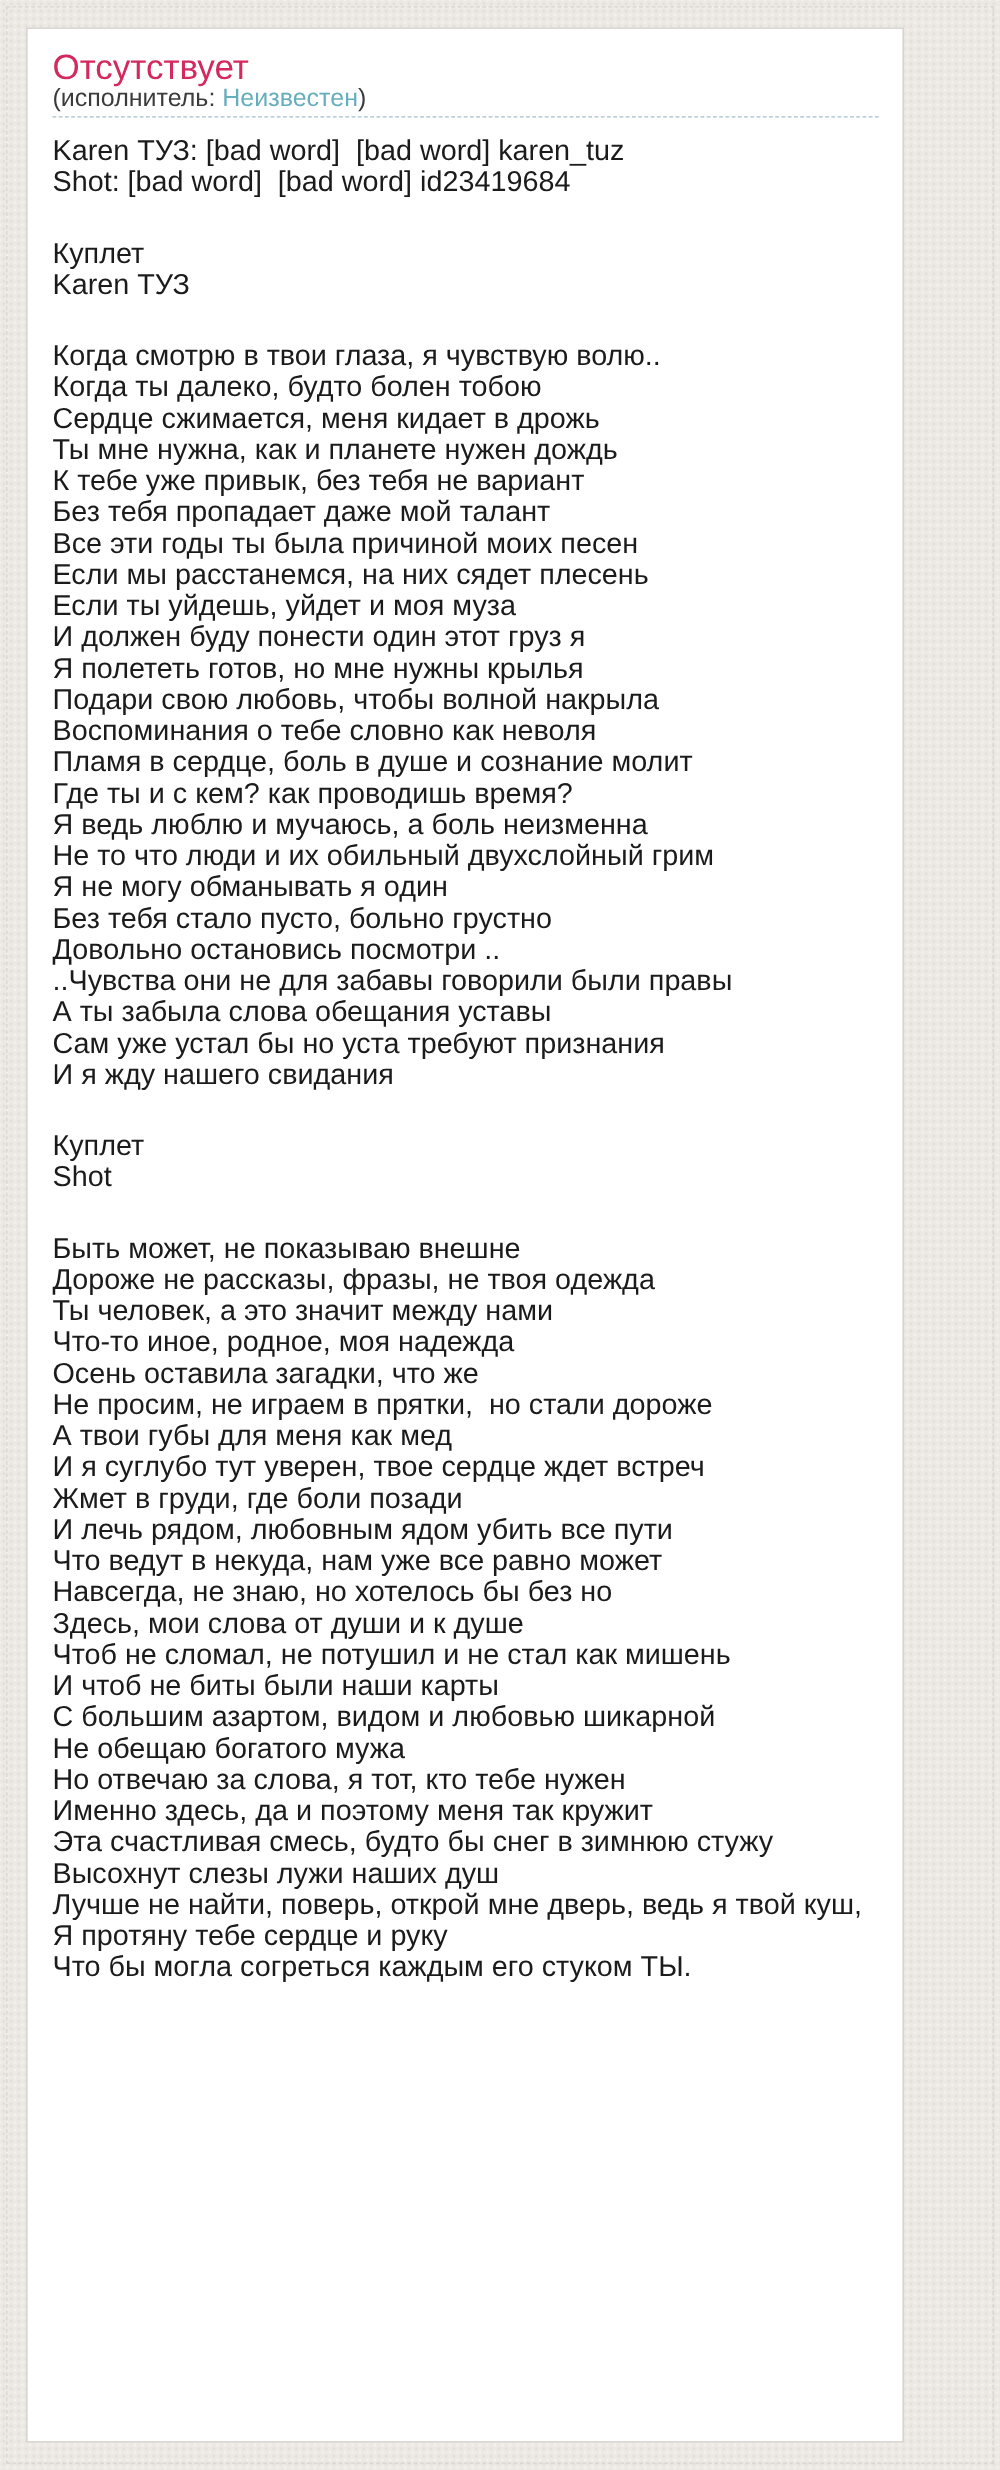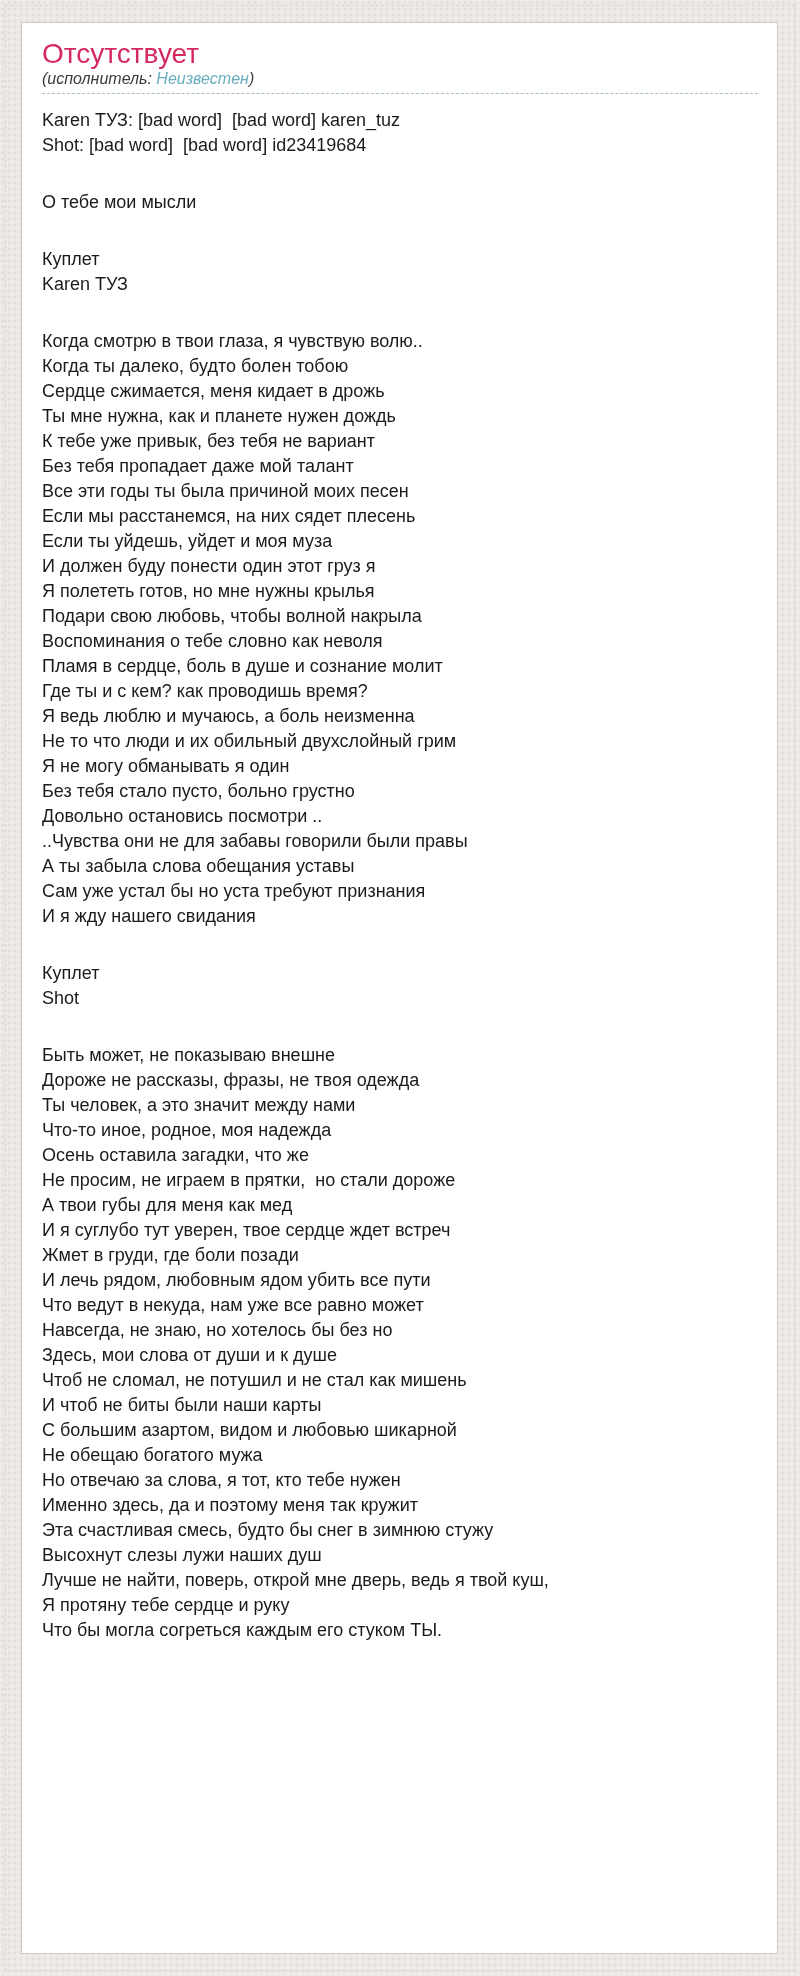--- a/index.html
+++ b/index.html
@@ -19,50 +19,49 @@
   }
   .stitch-border {
     position: absolute;
     left: 5px; top: 5px; right: 5px; bottom: 5px;
     border: 1px dashed #d7d4ce;
     pointer-events: none;
   }
   .card {
     position: absolute;
     left: 21px; top: 22px;
-    width: 757px; height: 1932px;
+    width: 702px; height: 1932px;
     background: #ffffff;
     border: 1px solid #cdcac5;
     padding: 16px 19px 0 20px;
   }
   .song-header { margin: 0; }
   .song-title {
     margin: 0;
     font-size: 28px;
     line-height: 30px;
     font-weight: 400;
     color: #d4295e;
     letter-spacing: 0;
   }
   .artist-line {
-    font-size: 16px;
+    font-size: 20px;
     line-height: 20px;
     color: #3b3b3b;
     padding-bottom: 4px;
     border-bottom: 1px dashed #a5bdc9;
-    font-style: italic;
   }
   .artist-link {
     color: #67aebd;
     text-decoration: none;
     cursor: pointer;
   }
   .lyrics {
     margin-top: 14px;
-    font-size: 18px;
+    font-size: 23px;
     line-height: 25px;
     color: #1b1b1b;
   }
   .stanza {
     margin: 0 0 32px 0;
     white-space: pre-wrap;
   }
   .stanza:last-child { margin-bottom: 0; }
 </style>
 </head>
@@ -72,21 +71,20 @@
 
 <div class="card">
   <div class="song-header">
     <h1 class="song-title">Отсутствует</h1>
     <div class="artist-line"><span>(исполнитель: </span><a class="artist-link">Неизвестен</a><span>)</span></div>
   </div>
 
   <div class="lyrics">
     <div class="stanza">Karen ТУЗ: [bad word]  [bad word] karen_tuz
 Shot: [bad word]  [bad word] id23419684</div>
-    <div class="stanza">О тебе мои мысли</div>
     <div class="stanza">Куплет
 Karen ТУЗ</div>
     <div class="stanza">Когда смотрю в твои глаза, я чувствую волю..
 Когда ты далеко, будто болен тобою
 Сердце сжимается, меня кидает в дрожь
 Ты мне нужна, как и планете нужен дождь
 К тебе уже привык, без тебя не вариант
 Без тебя пропадает даже мой талант
 Все эти годы ты была причиной моих песен
 Если мы расстанемся, на них сядет плесень

